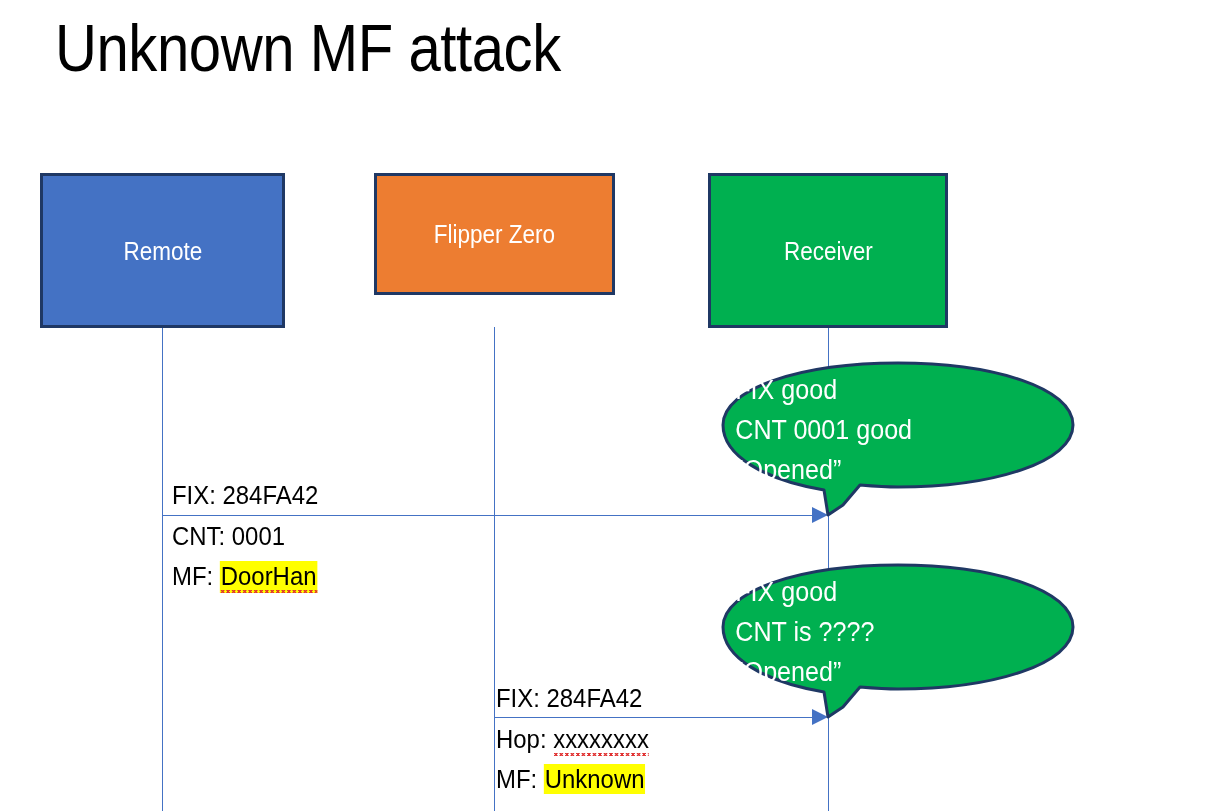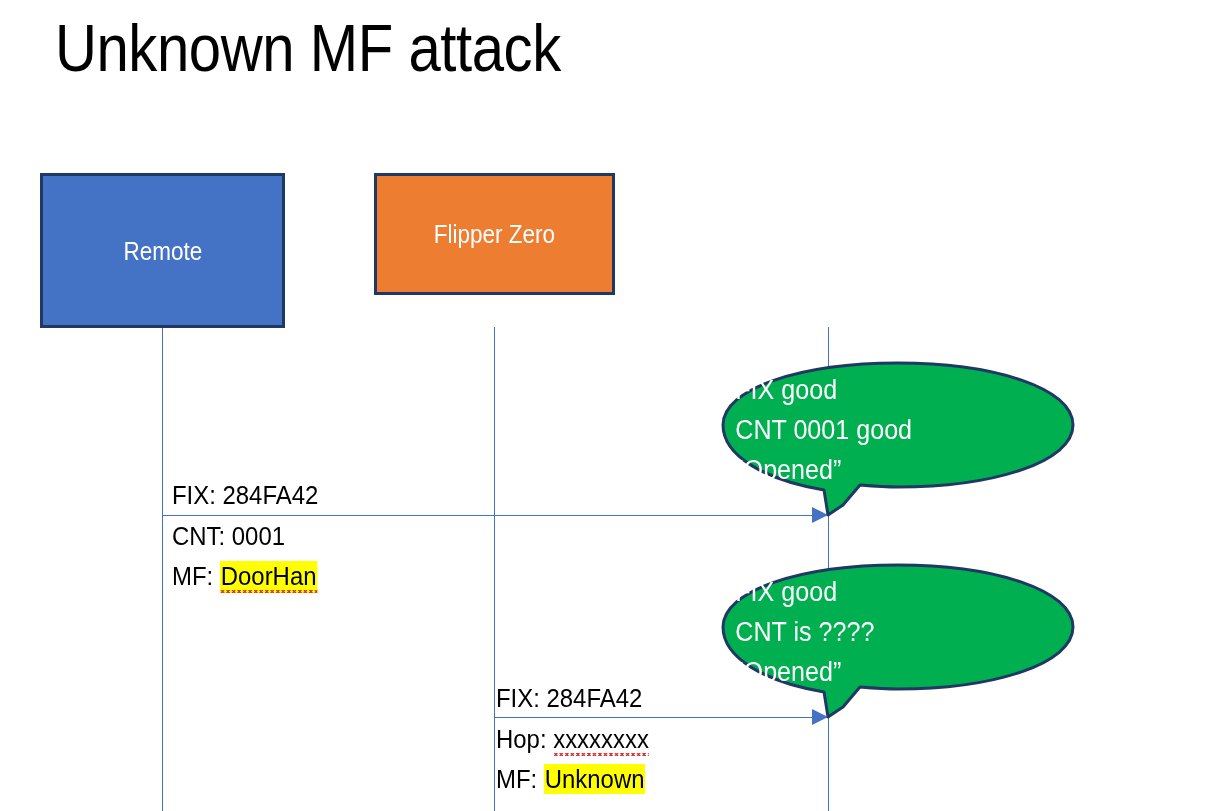--- a/index.html
+++ b/index.html
@@ -131,20 +131,23 @@
   <div class="lifeline" style="left:828px; top:327px; height:484px;"></div>
 
   <div class="actor-box actor-remote" style="left:40px; top:173px; width:245px; height:155px;">
     <span class="actor-label">Remote</span>
   </div>
 
   <div class="actor-box actor-flipper" style="left:374px; top:173px; width:241px; height:122px;">
     <span class="actor-label">Flipper Zero</span>
   </div>
 
+  <div class="actor-box actor-receiver" style="left:708px; top:173px; width:240px; height:155px;">
+    <span class="actor-label">Receiver</span>
+  </div>
 
   <div class="msg-line" style="left:162px; top:515px; width:654px;"></div>
   <div class="msg-arrowhead" style="left:812px; top:507px;"></div>
 
   <div class="msg-text" style="left:172px; top:475px;">
     <span>FIX:</span>
     <span>284FA42</span>
   </div>
 
   <div class="msg-text" style="left:172px; top:516px;">

